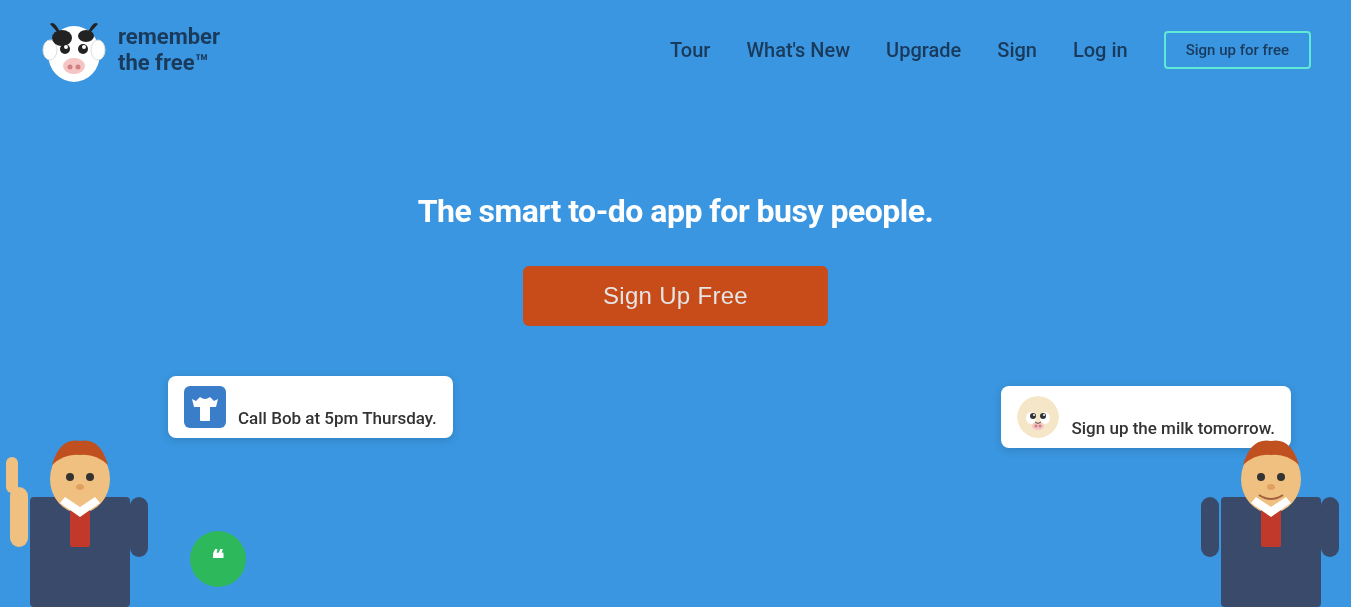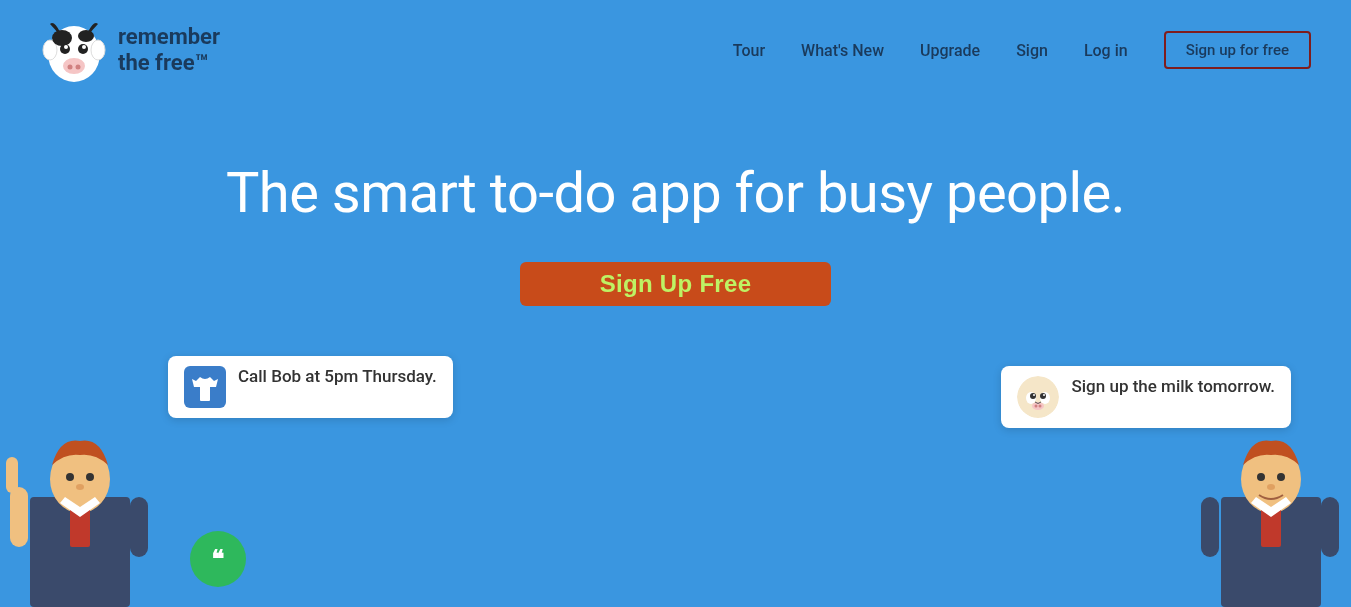--- a/index.html
+++ b/index.html
@@ -43,26 +43,26 @@
 
     nav {
       display: flex;
       align-items: center;
       gap: 36px;
     }
 
     nav a {
       color: #1a3a5c;
       text-decoration: none;
-      font-size: 16px;
+      font-size: 20px;
       font-weight: 500;
     }
 
     .signup-btn-nav {
-      border: 2px solid #7f1d1d;
+      border: 2px solid #5eead4;
       background: transparent;
       color: #1a3a5c;
       padding: 8px 20px;
       border-radius: 4px;
       font-size: 15px;
       font-weight: 500;
       cursor: pointer;
       text-decoration: none;
     }
 
@@ -70,49 +70,50 @@
     .hero {
       display: flex;
       flex-direction: column;
       align-items: center;
       padding-top: 60px;
       text-align: center;
     }
 
     .hero-headline {
       color: #ffffff;
-      font-size: 56px;
-      font-weight: 400;
+      font-size: 32px;
+      font-weight: 700;
       margin-bottom: 36px;
       letter-spacing: -0.5px;
+      margin-top: 32px;
     }
 
     .cta-button {
       background-color: #c84b1a;
-      color: #bef264;
+      color: #e5e5e5;
       border: none;
       border-radius: 6px;
-      padding: 8px 80px;
+      padding: 16px 80px;
       font-size: 24px;
-      font-weight: 700;
+      font-weight: 400;
       cursor: pointer;
       letter-spacing: 0.3px;
     }
 
     
     .bubbles-area {
       width: 100%;
       position: relative;
       margin-top: 50px;
       height: 100px;
     }
 
     .bubble {
       display: flex;
-      align-items: flex-start;
+      align-items: flex-end;
       background: #ffffff;
       border-radius: 8px;
       padding: 10px 16px;
       gap: 12px;
       position: absolute;
       box-shadow: 0 2px 8px rgba(0,0,0,0.15);
     }
 
     .bubble-left {
       left: 168px;

